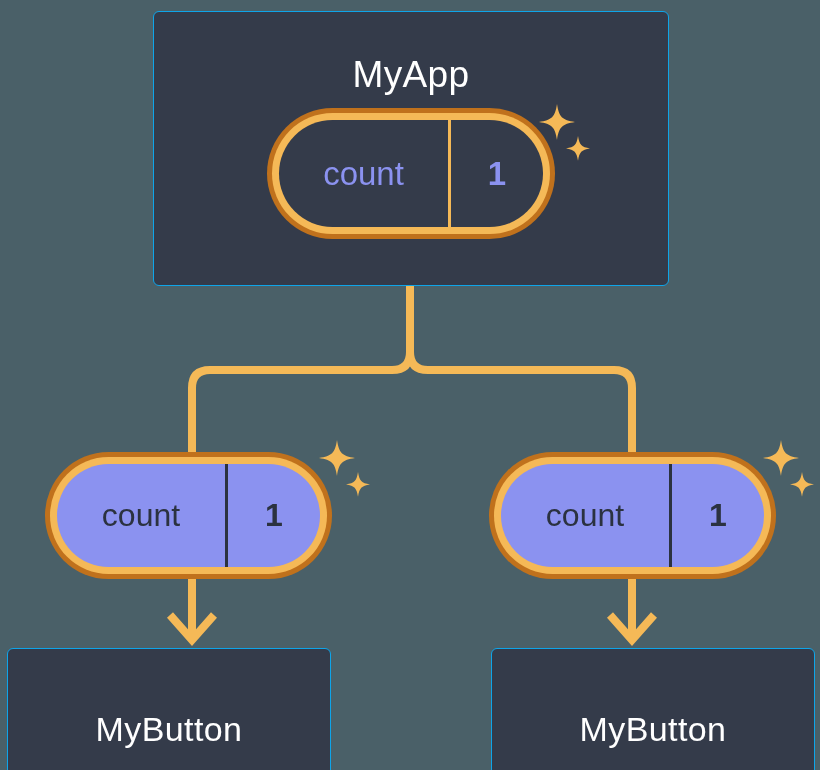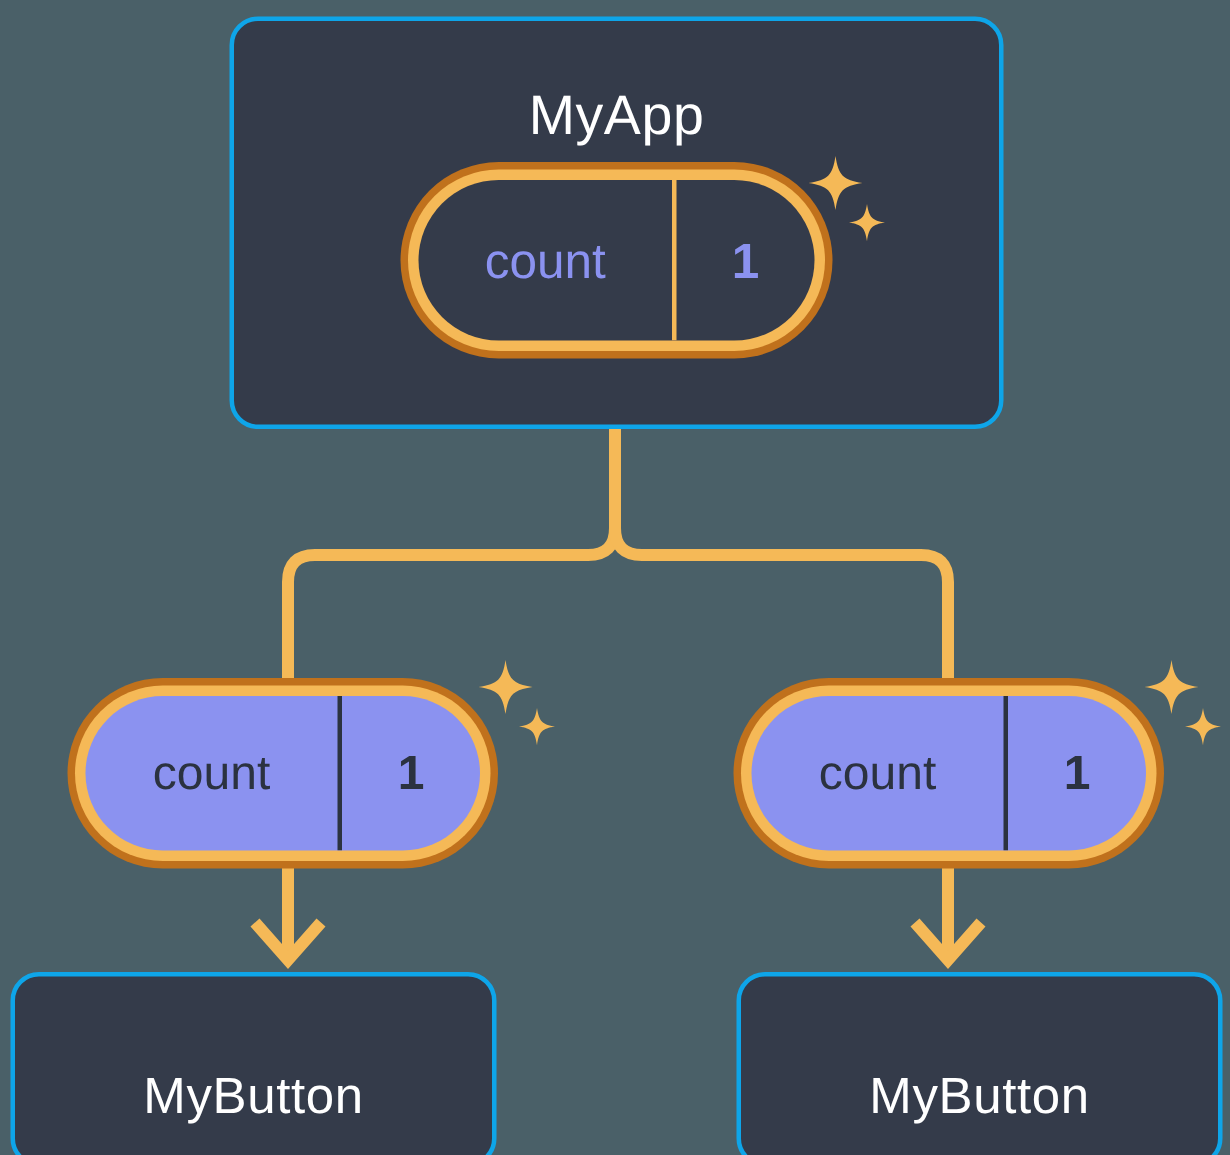--- a/index.html
+++ b/index.html
@@ -22,22 +22,22 @@
     left: 0; top: 0;
     width: 820px; height: 770px;
     z-index: 1;
   }
 
   
   .panel {
     position: absolute;
     box-sizing: border-box;
     background: #343b4a;
-    border: 3px solid #0ea5e9;
-    border-radius: 19px;
+    border: 1px solid #0ea5e9;
+    border-radius: 6px;
     z-index: 2;
   }
   .panel-title {
     position: absolute;
     left: 0; right: 0;
     text-align: center;
     color: #ffffff;
     font-weight: 400;
     letter-spacing: 0.4px;
     white-space: nowrap;

